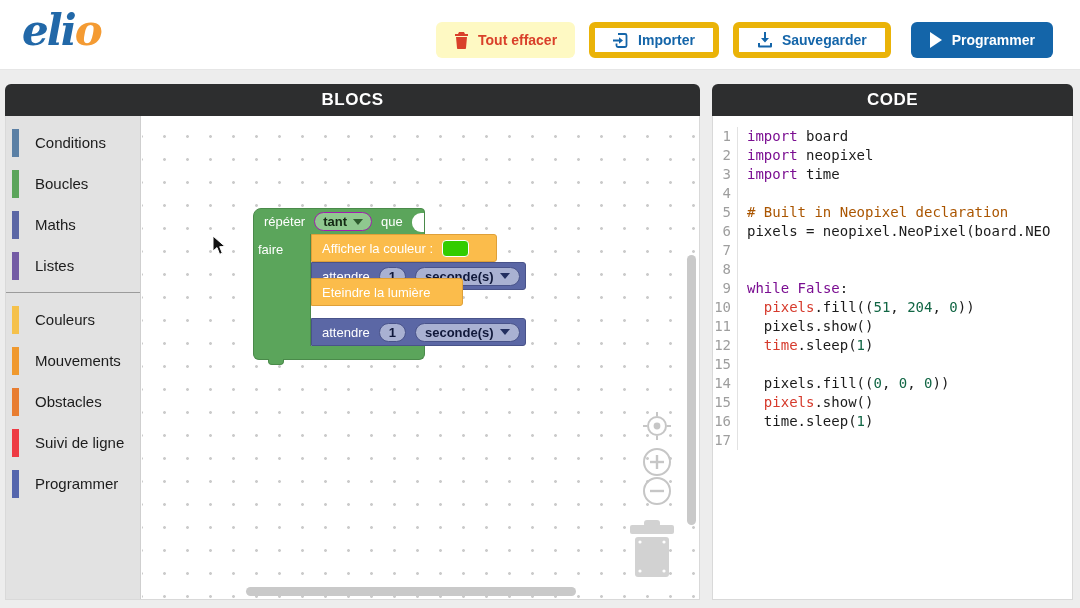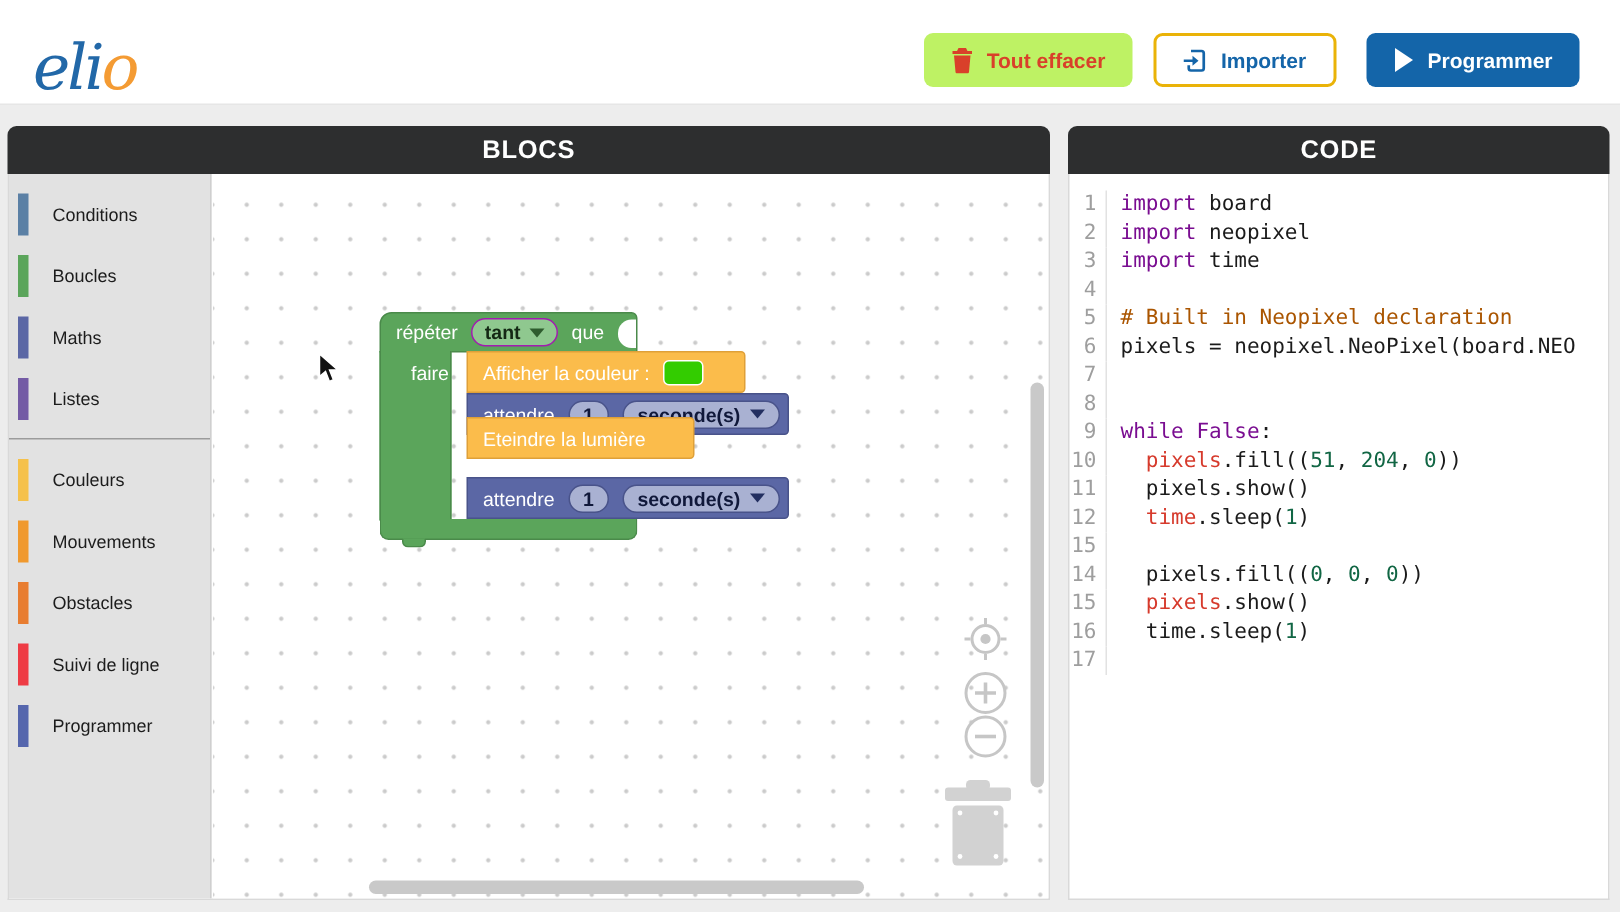--- a/index.html
+++ b/index.html
@@ -1,52 +1,52 @@
 <!DOCTYPE html>
 <html><head>
 <meta charset="utf-8">
 <style>
   * { margin:0; padding:0; box-sizing:border-box; }
   html,body { width:1080px; height:608px; overflow:hidden; }
   body { background:#ededed; font-family:"Liberation Sans", sans-serif; position:relative; }
 
   
   .topbar { position:absolute; left:0; top:0; width:1080px; height:70px; background:#ffffff; border-bottom:1px solid #e6e6e6; }
-  .logo { position:absolute; left:22px; top:20px; font-family:"DejaVu Serif", serif; font-style:italic; font-weight:normal; font-size:42px; letter-spacing:-2px; }
+  .logo { position:absolute; left:22px; top:6px; font-family:"DejaVu Serif", serif; font-style:italic; font-weight:bold; font-size:42px; letter-spacing:-2px; }
   .logo .lg-blue { color:#2268a8; }
   .logo .lg-orange { color:#f49b33; }
   .topbar-buttons { position:absolute; right:27px; top:22px; display:flex; align-items:center; gap:14px; }
   .btn { height:36px; border-radius:6px; border:none; display:flex; align-items:center; gap:9px; padding:0 18px; font-family:"Liberation Sans", sans-serif; font-size:14px; font-weight:bold; cursor:pointer; }
-  .btn-danger { background:#bef264; color:#d9402a; }
-  .btn-outline { background:#ffffff; border:2px solid #eab308; color:#1465a9; }
+  .btn-danger { background:#fef9c3; color:#d9402a; }
+  .btn-outline { background:#ffffff; border:6px solid #eab308; color:#1465a9; }
   .btn-primary { background:#1465a9; color:#ffffff; margin-left:6px; }
   .btn svg { display:block; }
 
   
   .panel-header { height:32px; background:#2d2e2f; color:#fff; font-size:17px; font-weight:bold; letter-spacing:0.5px; display:flex; align-items:center; justify-content:center; border-radius:6px 6px 0 0; }
   .blocs-panel { position:absolute; left:5px; top:84px; width:695px; height:516px; }
   .code-panel  { position:absolute; left:712px; top:84px; width:361px; height:516px; }
   .panel-body { position:relative; background:#ffffff; height:484px; border:1px solid #d9d9d9; border-top:none; overflow:hidden; }
 
   
   .sidebar { position:absolute; left:0; top:0; width:135px; height:100%; background:#e2e2e2; border-right:1px solid #cfcfcf; padding-top:6px; }
   .sb-item { height:41px; display:flex; align-items:center; cursor:pointer; }
   .sb-bar { width:7px; height:28px; margin-left:6px; flex:0 0 auto; }
-  .sb-label { margin-left:16px; font-size:12px; color:#1c1c1c; white-space:nowrap; }
+  .sb-label { margin-left:16px; font-size:15px; color:#1c1c1c; white-space:nowrap; }
   .sb-divider { height:1px; background:#9b9b9b; margin:6px 0; }
 
   
   .workspace { position:absolute; left:136px; top:0; right:0; bottom:0; background:#ffffff;
     background-image:radial-gradient(circle, #cbcbcb 1.1px, transparent 1.7px);
     background-size:23px 23px; background-position:11px 9px; }
 
   .btext { color:#ffffff; font-size:13px; font-weight:normal; white-space:nowrap; }
 
   .rep-top { position:absolute; left:111px; top:92px; width:172px; height:27px; background:#5ba55b; border:1px solid #4a8a4a; border-radius:8px 4px 0 0; display:flex; align-items:center; gap:9px; padding-left:10px; }
-  .rep-side { position:absolute; left:111px; top:118px; width:48px; height:113px; background:#5ba55b; border-left:1px solid #4a8a4a; border-right:1px solid #4a8a4a; padding:6px 0 0 20px; }
+  .rep-side { position:absolute; left:111px; top:118px; width:58px; height:113px; background:#5ba55b; border-left:1px solid #4a8a4a; border-right:1px solid #4a8a4a; padding:6px 0 0 4px; }
   .rep-bottom { position:absolute; left:111px; top:230px; width:172px; height:14px; background:#5ba55b; border:1px solid #4a8a4a; border-top:none; border-radius:0 0 6px 6px; }
   .rep-tab { position:absolute; left:126px; top:243px; width:16px; height:6px; background:#5ba55b; border:1px solid #4a8a4a; border-top:none; border-radius:0 0 4px 4px; }
   .gdd { background:#8fc88f; border:1px solid #a21caf; border-radius:11px; padding:1px 8px; display:flex; align-items:center; gap:6px; cursor:pointer; }
   .gdd-text { color:#142814; font-size:13px; font-weight:bold; }
   .dd-caret { width:0; height:0; border-left:5px solid transparent; border-right:5px solid transparent; border-top:6px solid #2e5c2e; }
   .caret-slate { border-top-color:#232f60; }
   .bool-socket { position:absolute; right:0; top:4px; width:12px; height:19px; background:#ffffff; border-radius:9px 0 0 9px; }
 
   .blk { position:absolute; display:flex; align-items:center; gap:9px; padding-left:10px; height:28px; }
   .yellow { background:#fbbc4b; border:1px solid #dfa038; }
@@ -93,20 +93,29 @@
     </button>
     <button class="btn btn-outline">
       <span>
           <svg width="16" height="17" viewBox="0 0 16 17">
             <path fill="none" stroke="#1465a9" stroke-width="1.8" d="M5 2h7a1.5 1.5 0 0 1 1.5 1.5v10A1.5 1.5 0 0 1 12 15H5a1.5 1.5 0 0 1-1.5-1.5v-2"></path>
             <path fill="#1465a9" d="M0 7.6h6V5.2l4 3.3-4 3.3V9.4H0z"></path>
           </svg>
         </span>
       <span>Importer</span>
     </button>
+    <button class="btn btn-outline">
+      <span>
+          <svg width="16" height="16" viewBox="0 0 16 16">
+            <path fill="#1465a9" d="M7 0h2v6h3l-4 4.5L4 6h3V0z"></path>
+            <path fill="#1465a9" d="M1 11h2v2.5h10V11h2v3.2c0 .7-.6 1.3-1.3 1.3H2.3c-.7 0-1.3-.6-1.3-1.3V11z"></path>
+          </svg>
+        </span>
+      <span>Sauvegarder</span>
+    </button>
     <button class="btn btn-primary">
       <span>
           <svg width="14" height="16" viewBox="0 0 14 16">
             <path fill="#ffffff" d="M1 0l12 8L1 16V0z"></path>
           </svg>
         </span>
       <span>Programmer</span>
     </button>
   </div>
 </div>

